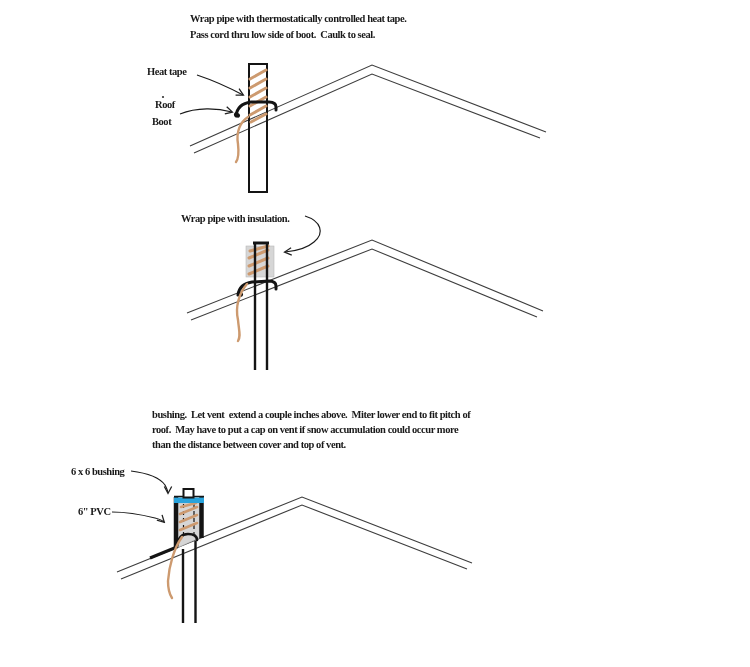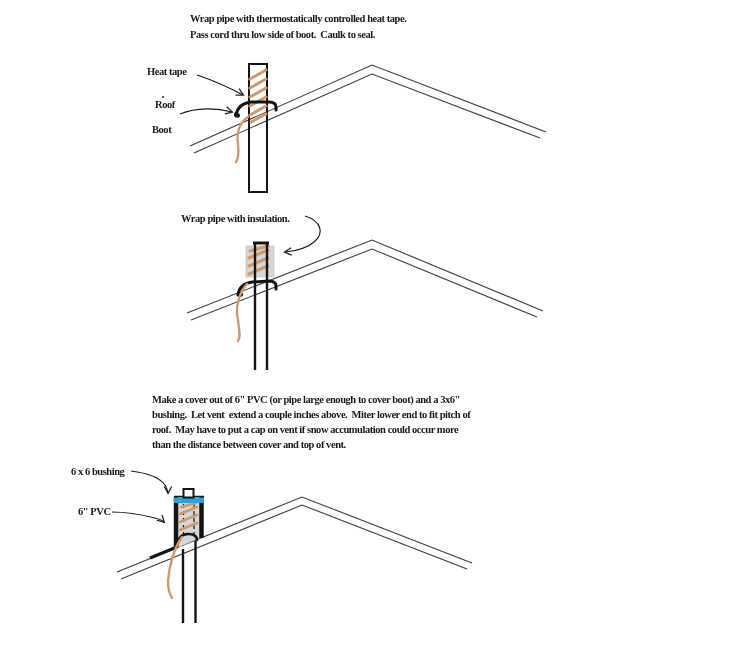--- a/index.html
+++ b/index.html
@@ -136,24 +136,23 @@
       <path class="arrow" marker-end="url(#ah)" d="M131,471 C147,473 160,478 165,485 C167,489 168,491 168,493"></path>
       <path class="arrow" marker-end="url(#ah)" d="M112,512 C127,512 143,515 155,518 C159,519 162,520 164,522"></path>
     </g>
   </svg>
 
   <div class="lbl" style="left:190px; top:11px;">Wrap pipe with thermostatically controlled heat tape.</div>
   <div class="lbl" style="left:190px; top:27px;">Pass cord thru low side of boot.  Caulk to seal.</div>
 
   <div class="lbl" style="left:147px; top:64px;">Heat tape</div>
   <div class="lbl" style="left:155px; top:97px;font-family:Liberation Serif, serif;">Roof</div>
-  <div class="lbl" style="left:152px; top:122px;">Boot</div>
+  <div class="lbl" style="left:152px; top:114px;">Boot</div>
 
   <div class="lbl" style="left:181px; top:211px;">Wrap pipe with insulation.</div>
 
-  <div class="lbl" style="left:152px; top:392px;">Make a cover out of 6" PVC (or pipe large enough to cover boot) and a 3x6"</div>
   <div class="lbl" style="left:152px; top:407px;text-align:right;">bushing.  Let vent  extend a couple inches above.  Miter lower end to fit pitch of</div>
   <div class="lbl" style="left:152px; top:422px;">roof.  May have to put a cap on vent if snow accumulation could occur more</div>
   <div class="lbl" style="left:152px; top:437px;">than the distance between cover and top of vent.</div>
 
   <div class="lbl" style="left:71px; top:464px;">6 x 6 bushing</div>
   <div class="lbl" style="left:78px; top:504px;">6" PVC</div>
 </div>
 
 </body></html>

